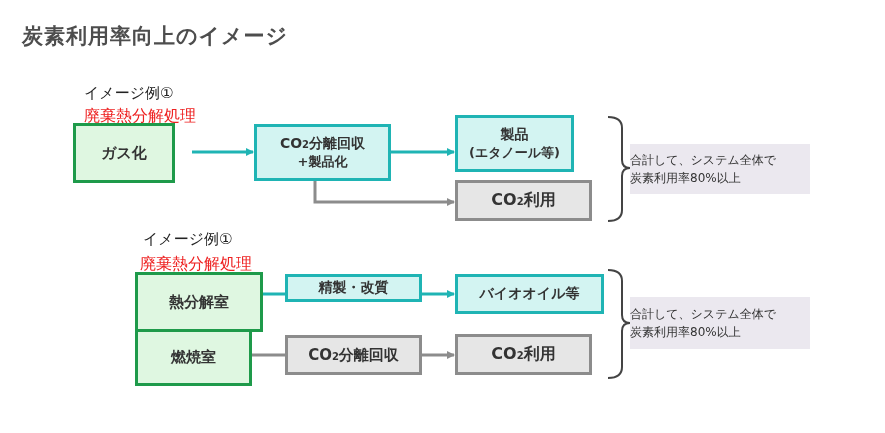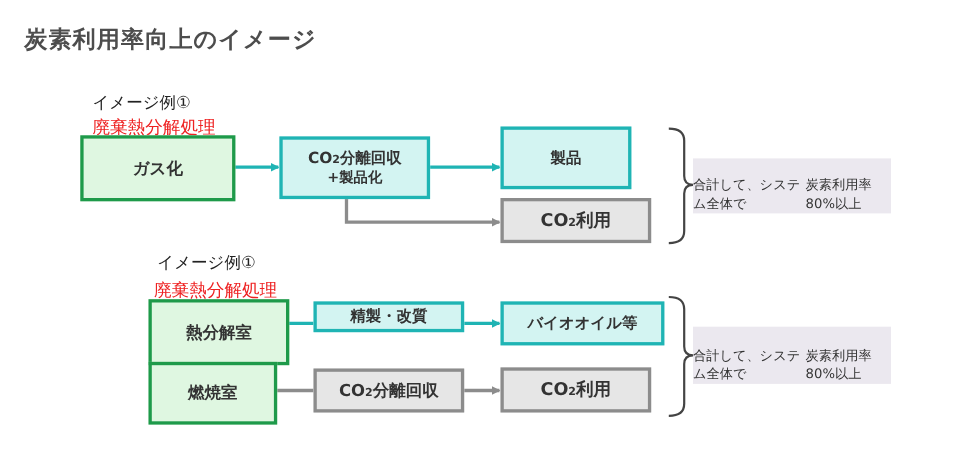--- a/index.html
+++ b/index.html
@@ -12,22 +12,22 @@
   .box { position:absolute; box-sizing:border-box; display:flex; flex-direction:column;
          align-items:center; justify-content:center; text-align:center; font-weight:bold; color:#333333; }
   .green { background:#dff7e1; border:3px solid #1e9a4a; }
   .teal  { background:#d3f4f2; border:3px solid #1fb4b4; }
   .gray  { background:#e6e6e6; border:3px solid #8c8c8c; }
   .f15 { font-size:15px; }
   .f14 { font-size:14px; }
   .f13 { font-size:13px; line-height:17px; }
   .f16 { font-size:16px; }
   .sub2 { font-size:10px; }
-  .summary { position:absolute; box-sizing:border-box; background:#ebe8ef; display:flex; flex-direction:row;
-             align-items:flex-end; justify-content:center; color:#333333; }
+  .summary { position:absolute; box-sizing:border-box; background:#ebe8ef; display:flex; flex-direction:column;
+             align-items:flex-start; justify-content:center; color:#333333; }
   .summary .l1 { font-size:12px; }
   .summary .l2 { font-size:12px; margin-top:1px; }
   svg.lines { position:absolute; left:0; top:0; }
 </style>
 </head>
 <body>
 
 <div class="abs title">炭素利用率向上のイメージ</div>
 
 <svg class="lines" width="885" height="433">
@@ -48,31 +48,32 @@
   <line x1="252" y1="294" x2="285" y2="294" stroke="#1fb4b4" stroke-width="3"></line>
   <line x1="422" y1="294" x2="454" y2="294" stroke="#1fb4b4" stroke-width="3" marker-end="url(#arT)"></line>
   <line x1="252" y1="355" x2="285" y2="355" stroke="#8c8c8c" stroke-width="3"></line>
   <line x1="422" y1="355" x2="454" y2="355" stroke="#8c8c8c" stroke-width="3" marker-end="url(#arG)"></line>
   <path d="M608,270 Q622,270 622,281 L622,315 Q622,323 630,323 Q622,323 622,331 L622,367 Q622,378 608,378" fill="none" stroke="#444444" stroke-width="2"></path>
 </svg>
 
 <div class="abs ex-label" style="left:84px; top:84px;">イメージ例①</div>
 <div class="abs ex-sub" style="left:84px; top:106px;">廃棄熱分解処理</div>
 
-<div class="box green f15" style="left:73px; top:123px; width:141px; height:60px;">
+<div class="box green f15" style="left:73px; top:123px; width:102px; height:60px;">
   <span>ガス化</span>
 </div>
 
 <div class="box teal f14" style="left:254px; top:124px; width:137px; height:57px;">
   <div><span>CO</span><span class="sub2">2</span><span>分離回収</span></div>
   <div class="f13">+製品化</div>
 </div>
 
 <div class="box teal f14" style="left:455px; top:115px; width:119px; height:57px;">
   <div>製品</div>
+  <div class="f13">(エタノール等)</div>
 </div>
 
 <div class="box gray f16" style="left:455px; top:180px; width:137px; height:41px;">
   <div><span>CO</span><span class="sub2">2</span><span>利用</span></div>
 </div>
 
 <div class="summary" style="left:630px; top:144px; width:180px; height:50px;">
   <div class="l1">合計して、システム全体で</div>
   <div class="l2">炭素利用率80%以上</div>
 </div>

